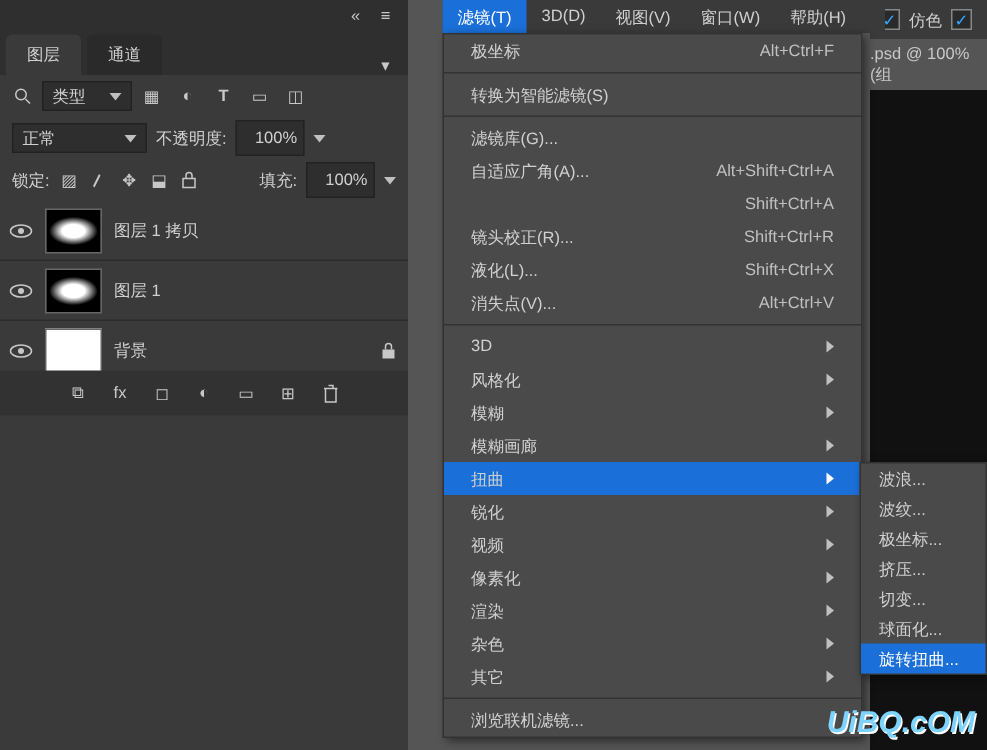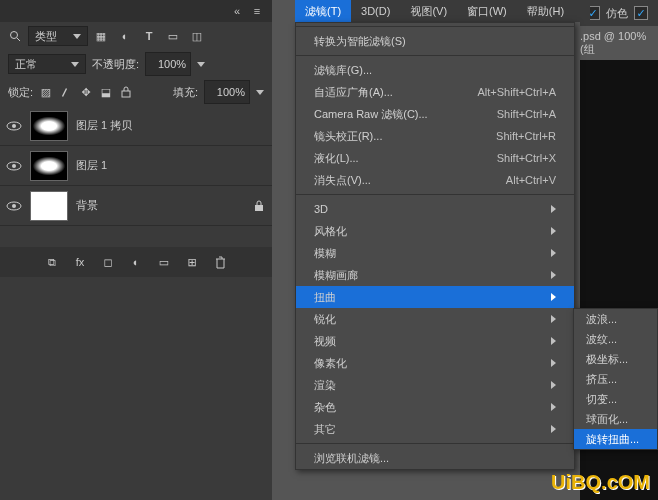--- a/index.html
+++ b/index.html
@@ -47,31 +47,36 @@
 .mi.hl .arrow{border-left-color:#fff}
 .msep{height:1px;background:#333;margin:3px 0}
 
 
 .submenu{position:absolute;left:573px;top:308px;width:85px;background:#4a4a4a;border:1px solid #333;box-shadow:2px 2px 6px rgba(0,0,0,.5);z-index:5}
 .smi{height:20px;display:flex;align-items:center;padding:0 12px}
 .smi.hl{background:#1a6fd8;color:#fff}
 
 
 .wm{position:absolute;left:330px;top:395px;font-size:28px;color:rgba(200,200,200,.25);font-weight:bold;letter-spacing:2px;z-index:0}
-.wm2{position:absolute;right:8px;bottom:6px;font-size:20px;font-weight:bold;color:#eab308;text-shadow:1px 1px 0 #fff;z-index:9}
+.wm2{position:absolute;right:8px;bottom:6px;font-size:20px;font-weight:bold;font-style:italic;color:#7dd3fc;text-shadow:1px 1px 0 #fff;z-index:9}
 
 svg{display:block}
 </style>
 </head>
 <body>
 
 <div class="panel">
   <div class="panel-top">
     <span class="ico">«</span>
     <span class="ico">≡</span>
+  </div>
+  <div class="tabs">
+    <div class="tab active">图层</div>
+    <div class="tab">通道</div>
+    <span class="tab-menu ico">▾</span>
   </div>
   <div class="row">
     <span class="ico">
       <svg width="12" height="12" viewBox="0 0 12 12">
           <circle cx="5" cy="5" r="3.5" fill="none" stroke="#c8c8c8"></circle>
           <line x1="8" y1="8" x2="11" y2="11" stroke="#c8c8c8"></line>
         </svg>
     </span>
     <div class="dd" style="width:60px">
       <span>类型</span>
@@ -79,21 +84,21 @@
     </div>
     <div class="icons">
       <span class="ico">▦</span>
       <span class="ico">◐</span>
       <span class="ico" style="font-weight:bold">T</span>
       <span class="ico">▭</span>
       <span class="ico">◫</span>
     </div>
   </div>
   <div class="row">
-    <div class="dd" style="width:78px">
+    <div class="dd" style="width:90px">
       <span>正常</span>
       <span class="caret"></span>
     </div>
     <span>不透明度:</span>
     <div class="pct">
         <span>100%</span>
       </div>
     <span class="caret"></span>
   </div>
   <div class="row">
@@ -183,34 +188,37 @@
   <div class="menuitem active">滤镜(T)</div>
   <div class="menuitem">3D(D)</div>
   <div class="menuitem">视图(V)</div>
   <div class="menuitem">窗口(W)</div>
   <div class="menuitem">帮助(H)</div>
 </div>
 
 <div class="wm"><span style="font-size:11px;display:block;color:rgba(200,200,200,.3)">68PS.com</span><span>PS 联盟</span></div>
 
 <div class="menu">
+  <div class="mi">
+      <span>极坐标</span>
+      <span class="sc">Alt+Ctrl+F</span>
+    </div>
   <div class="msep"></div>
   <div class="mi">
       <span>转换为智能滤镜(S)</span>
     </div>
   <div class="msep"></div>
   <div class="mi">
       <span>滤镜库(G)...</span>
     </div>
   <div class="mi">
       <span>自适应广角(A)...</span>
       <span class="sc">Alt+Shift+Ctrl+A</span>
     </div>
   <div class="mi">
-      <span>Camera Raw 滤镜(C)...</span>
       <span class="sc">Shift+Ctrl+A</span>
     </div>
   <div class="mi">
       <span>镜头校正(R)...</span>
       <span class="sc">Shift+Ctrl+R</span>
     </div>
   <div class="mi">
       <span>液化(L)...</span>
       <span class="sc">Shift+Ctrl+X</span>
     </div>

